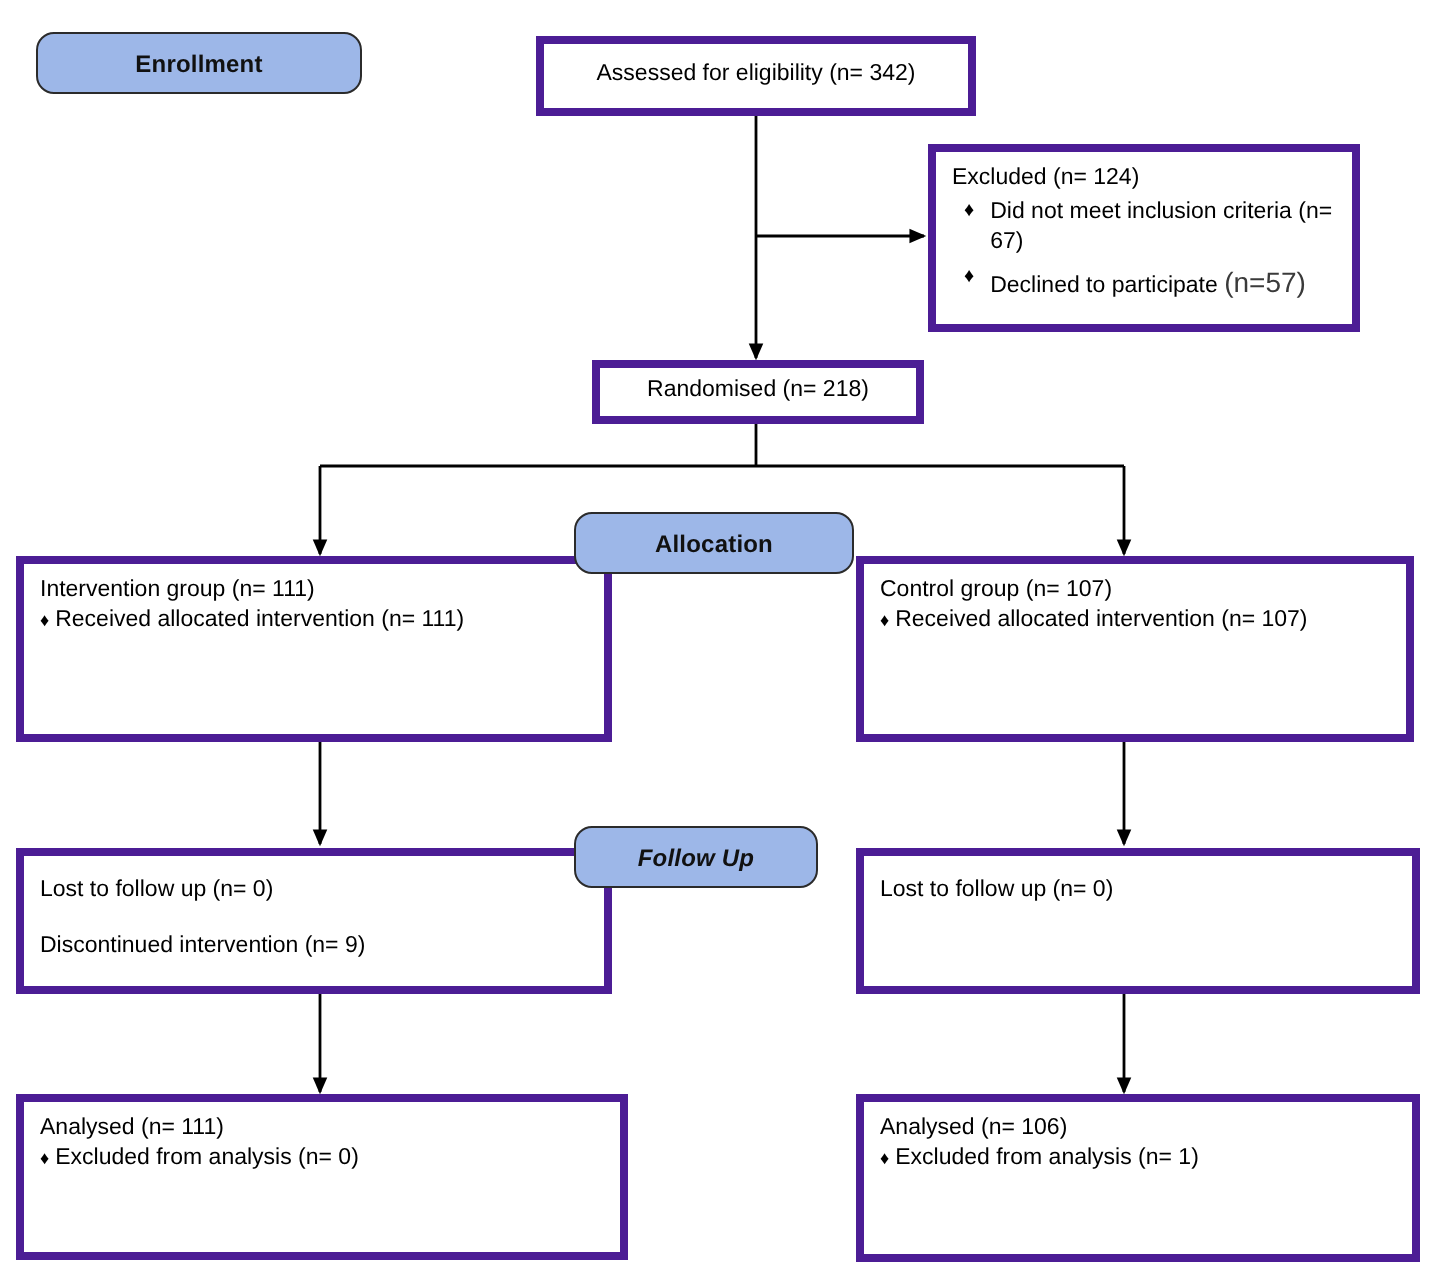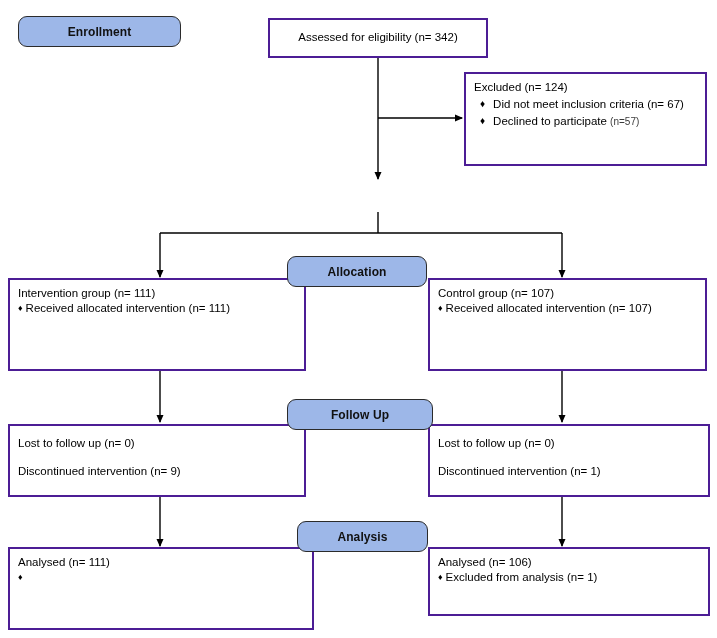--- a/index.html
+++ b/index.html
@@ -23,21 +23,21 @@
     position: absolute;
     left: 0;
     top: 0;
     width: 717px;
     height: 638px;
     pointer-events: none;
   }
   .box {
     position: absolute;
     box-sizing: border-box;
-    border: 2px solid #4c1d95;
+    border: 4px solid #4c1d95;
     background: #ffffff;
     font-size: 11.5px;
     line-height: 1.32;
     color: #000000;
     padding: 6px 8px 4px 8px;
     overflow: hidden;
   }
   .box.center {
     display: flex;
     align-items: center;
@@ -82,21 +82,21 @@
     align-items: flex-start;
     gap: 8px;
     margin-top: 2px;
   }
   .excl li .bullet-glyph {
     font-size: 10px;
     line-height: 1.45;
     padding-left: 6px;
   }
   .excl li .txt { flex: 1 1 auto; }
-  .small-n { font-size: 10px; color: #3a3a3a; margin-top: 43px; }
+  .small-n { font-size: 14px; color: #3a3a3a; margin-top: 43px; }
   .spaced-line { margin-bottom: 13px; }
 </style>
 </head>
 <body>
 
 <div id="diagram">
 
   <svg id="svg-layer" viewBox="0 0 717 638" width="717" height="638" xmlns="http://www.w3.org/2000/svg">
     <defs>
       <marker id="arrow" markerWidth="9" markerHeight="9" refX="5.2" refY="3" orient="auto" markerUnits="strokeWidth">
@@ -121,34 +121,37 @@
   </svg>
 
   <div class="stage-pill" style="left:18px; top:16px; width:163px; height:31px;">
     <span>Enrollment</span>
   </div>
 
   <div class="box center" style="left:268px; top:18px; width:220px; height:40px;">
     <span>Assessed for eligibility (n= 342)</span>
   </div>
 
-  <div class="box excl" style="left:464px; top:72px; width:243px; height:94px;">
+  <div class="box excl" style="left:464px; top:72px; width:216px; height:94px;">
     <div class="title">Excluded (n= 124)</div>
     <ul>
       <li>
         <span class="bullet-glyph">♦</span>
         <span class="txt">Did not meet inclusion criteria (n= 67)</span>
       </li>
       <li>
         <span class="bullet-glyph">♦</span>
         <span class="txt"><span>Declined to participate </span><span class="small-n">(n=57)</span></span>
       </li>
     </ul>
   </div>
 
+  <div class="box center" style="left:296px; top:180px; width:166px; height:32px;">
+    <span>Randomised (n= 218)</span>
+  </div>
 
   <div class="stage-pill" style="left:287px; top:256px; width:140px; height:31px;">
     <span>Allocation</span>
   </div>
 
   <div class="box" style="left:8px; top:278px; width:298px; height:93px;">
     <div class="line-1">Intervention group (n= 111)</div>
     <div class="bullet-line">
       <span class="bullet-glyph">♦</span>
       <span>Received allocated intervention (n= 111)</span>
@@ -156,46 +159,43 @@
   </div>
 
   <div class="box" style="left:428px; top:278px; width:279px; height:93px;">
     <div class="line-1">Control group (n= 107)</div>
     <div class="bullet-line">
       <span class="bullet-glyph">♦</span>
       <span>Received allocated intervention (n= 107)</span>
     </div>
   </div>
 
-  <div class="stage-pill" style="left:287px; top:399px; width:146px; height:31px;">
+  <div class="stage-pill" style="left:287px; top:413px; width:122px; height:31px;font-style:italic;">
     <span>Follow Up</span>
   </div>
 
   <div class="box" style="left:8px; top:424px; width:298px; height:73px; padding-top:10px;">
     <div class="spaced-line">Lost to follow up (n= 0)</div>
     <div>Discontinued intervention (n= 9)</div>
   </div>
 
   <div class="box" style="left:428px; top:424px; width:282px; height:73px; padding-top:10px;">
     <div class="spaced-line">Lost to follow up (n= 0)</div>
-    <div>Discontinued intervention (n= 1)</div>
-  </div>
-
-  <div class="stage-pill" style="left:297px; top:521px; width:131px; height:31px;">
-    <span>Analysis</span>
-  </div>
+  </div>
+
 
   <div class="box" style="left:8px; top:547px; width:306px; height:83px;">
     <div class="line-1">Analysed (n= 111)</div>
     <div class="bullet-line">
       <span class="bullet-glyph">♦</span>
-    </div>
-  </div>
-
-  <div class="box" style="left:428px; top:547px; width:282px; height:69px;">
+      <span>Excluded from analysis (n= 0)</span>
+    </div>
+  </div>
+
+  <div class="box" style="left:428px; top:547px; width:282px; height:84px;">
     <div class="line-1">Analysed (n= 106)</div>
     <div class="bullet-line">
       <span class="bullet-glyph">♦</span>
       <span>Excluded from analysis (n= 1)</span>
     </div>
   </div>
 
 </div>
 
 </body></html>

